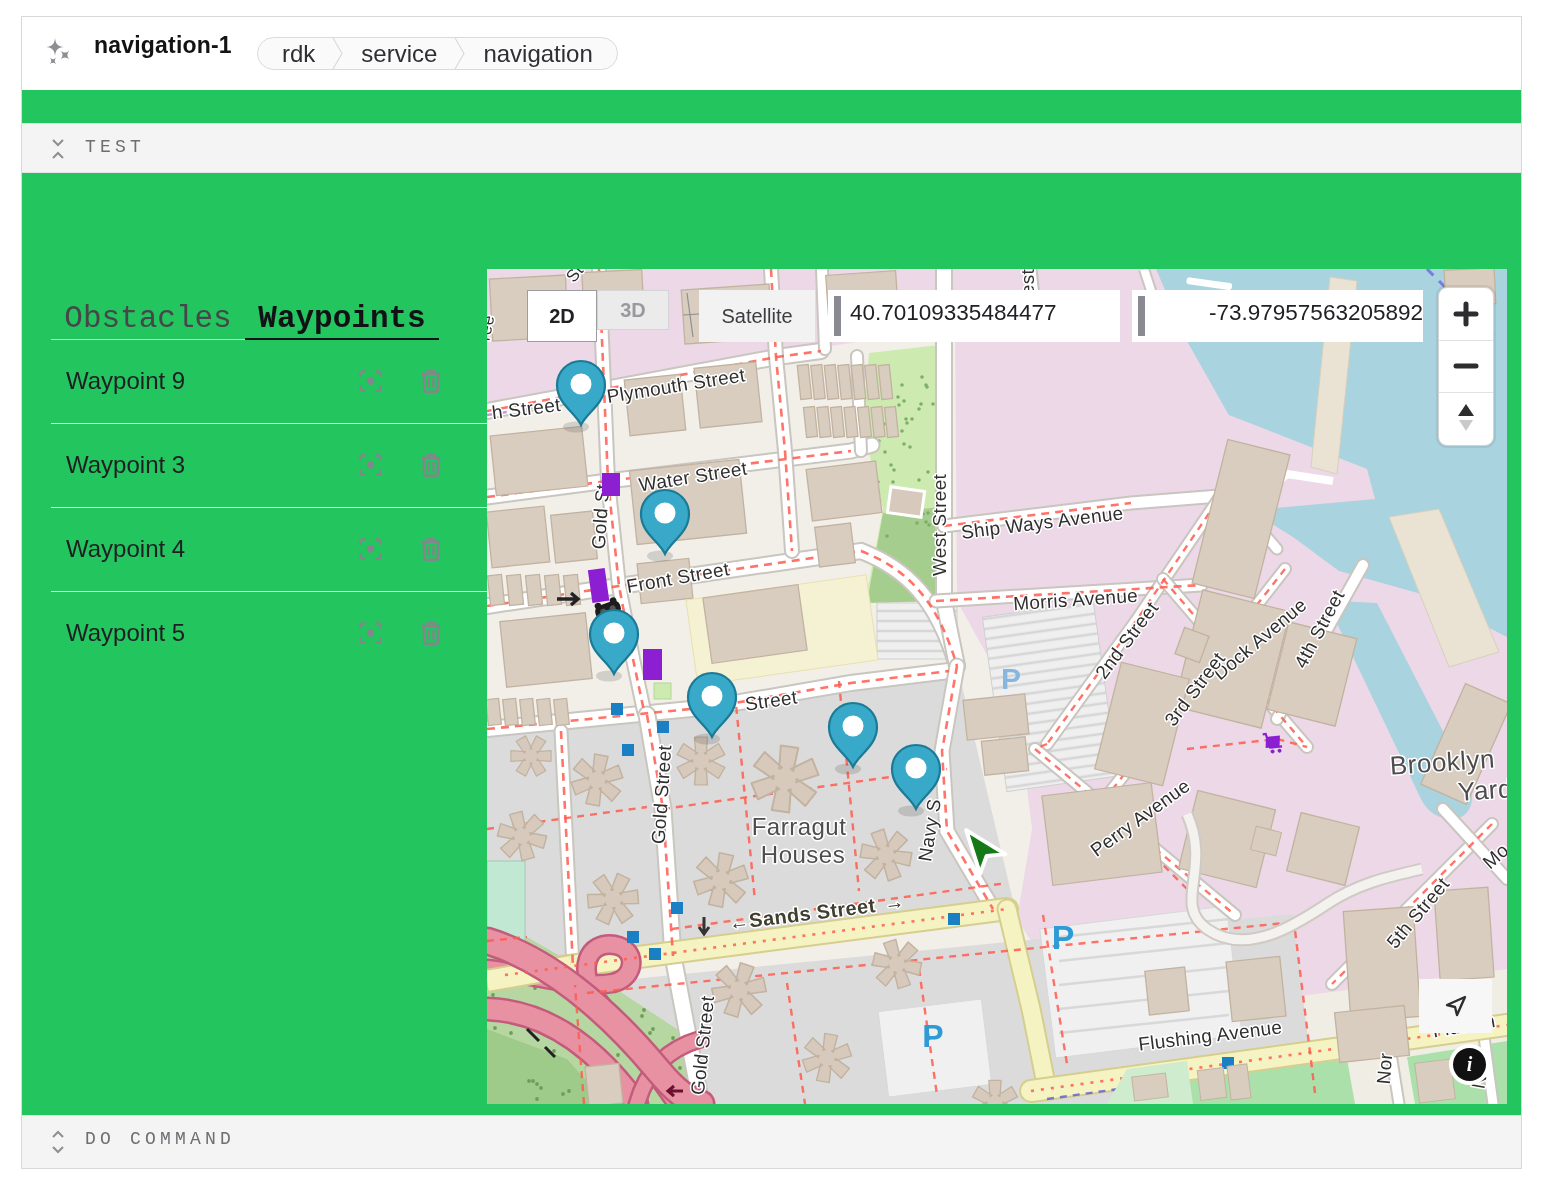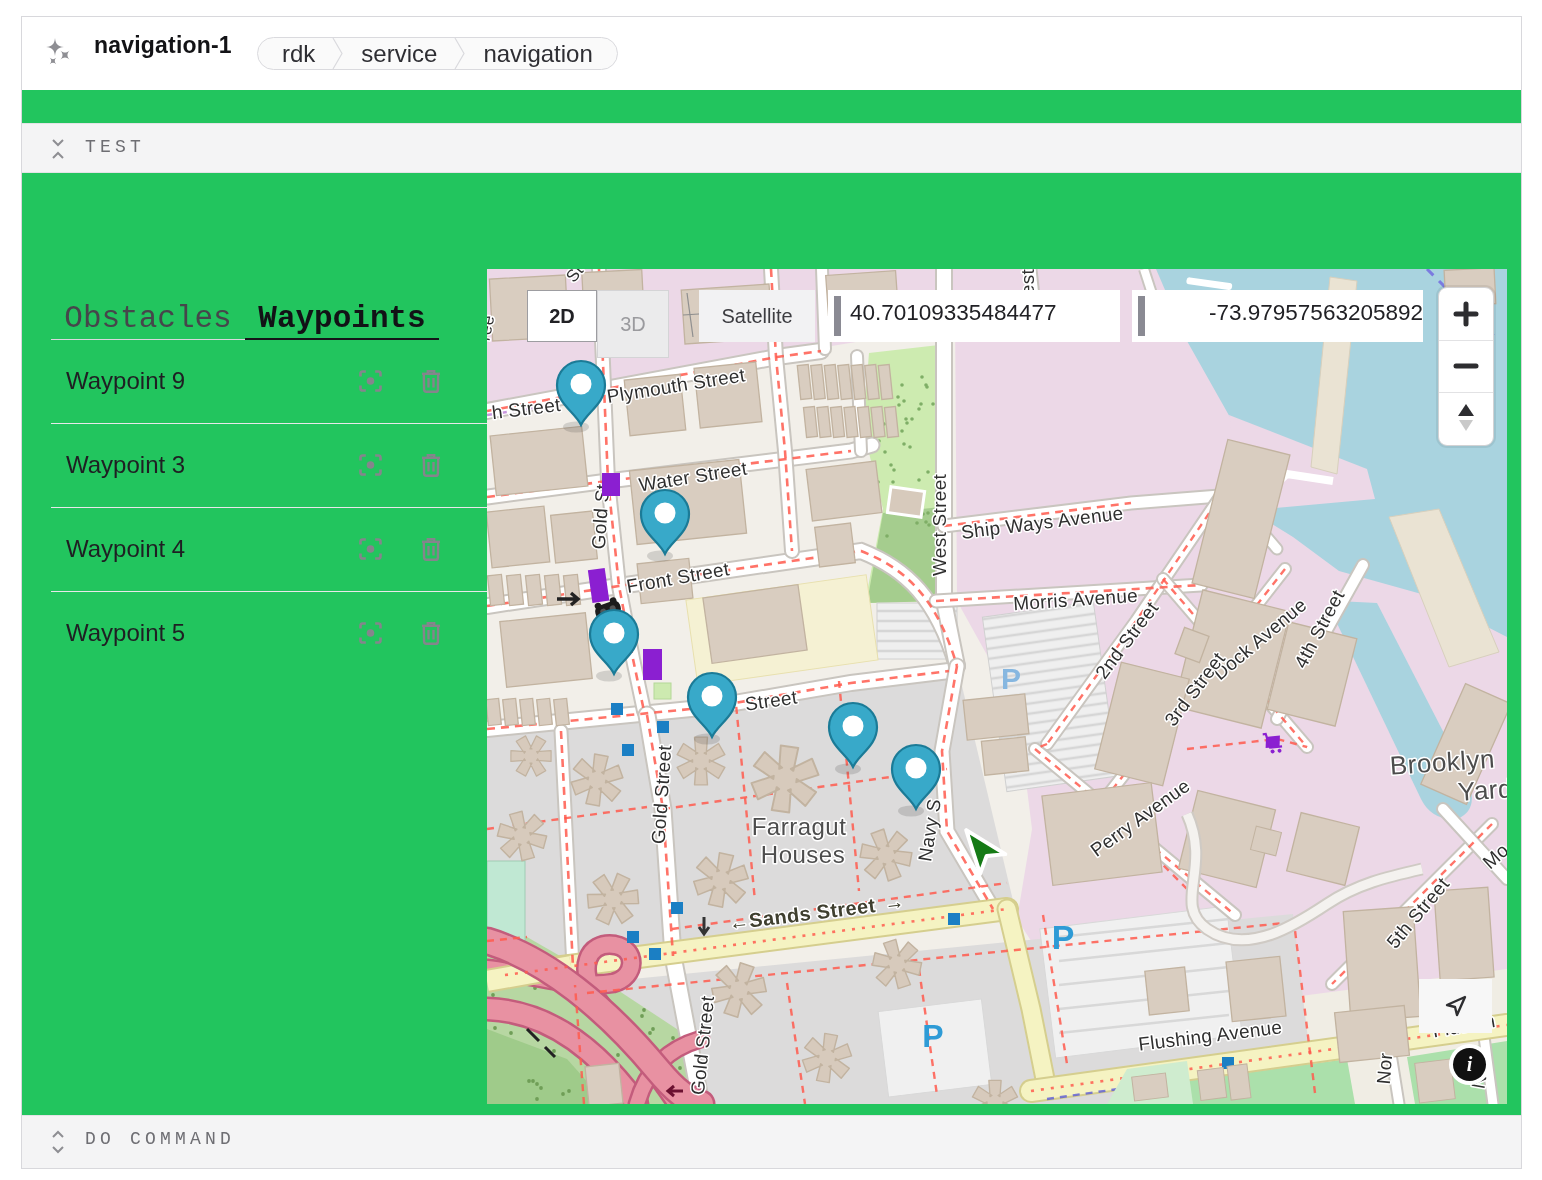--- a/index.html
+++ b/index.html
@@ -31,21 +31,21 @@
   .tabs .u2{position:absolute;left:194px;top:37px;width:194px;height:2px;background:#151519;}
   .rows{position:absolute;left:29px;top:323px;width:441px;}
   .row{position:relative;height:83px;border-bottom:1px solid #e8e8ea;}
   .row:last-child{border-bottom:none;}
   .row .nm{position:absolute;left:15px;top:27px;font-size:24px;color:#1f1f23;}
   .row .fi{position:absolute;left:308px;top:30px;}
   .row .tr{position:absolute;left:370px;top:30px;}
   .map{position:absolute;left:465px;top:252px;width:1020px;height:835px;overflow:hidden;background:#f2efe9;}
   .mbtn{position:absolute;box-sizing:border-box;font-size:20px;display:flex;align-items:center;justify-content:center;}
   .b2d{left:40px;top:21px;width:70px;height:52px;background:#fff;border:1px solid #9d9da1;font-weight:bold;color:#212125;}
-  .b3d{left:110px;top:21px;width:72px;height:68px;background:#ebebec;border:1px solid #d4d4d6;font-weight:normal;color:#9a9a9e;}
+  .b3d{left:110px;top:21px;width:72px;height:40px;background:#ebebec;border:1px solid #d4d4d6;font-weight:bold;color:#9a9a9e;}
   .bsat{left:212px;top:21px;width:116px;height:52px;background:#f2f2f3;color:#3c3c40;}
   .coord{position:absolute;top:21px;height:52px;background:#fff;box-sizing:border-box;padding:10px 0 0 22px;font-size:22.5px;color:#212125;}
   .coord i{position:absolute;left:6px;top:6px;bottom:6px;width:7px;background:#8a8a93;}
   .zoomctl{position:absolute;left:951px;top:18px;width:54px;height:157px;background:#fff;border:1px solid #d2d2d4;border-radius:9px;box-shadow:0 0 0 2px rgba(0,0,0,.07);}
   .zoomctl .dv{position:absolute;left:0;width:100%;height:1px;background:#e2e2e4;}
   .locate{position:absolute;left:932px;top:710px;width:73px;height:54px;background:#f7f7f7;display:flex;align-items:center;justify-content:center;}
   .attr{position:absolute;left:966px;top:779px;width:33px;height:33px;border-radius:50%;background:#111;box-shadow:0 0 0 4px #fff;color:#fff;display:flex;align-items:center;justify-content:center;font-size:20px;font-weight:bold;font-family:"Liberation Serif",serif;font-style:italic;}
 </style>
 </head>
 <body>

